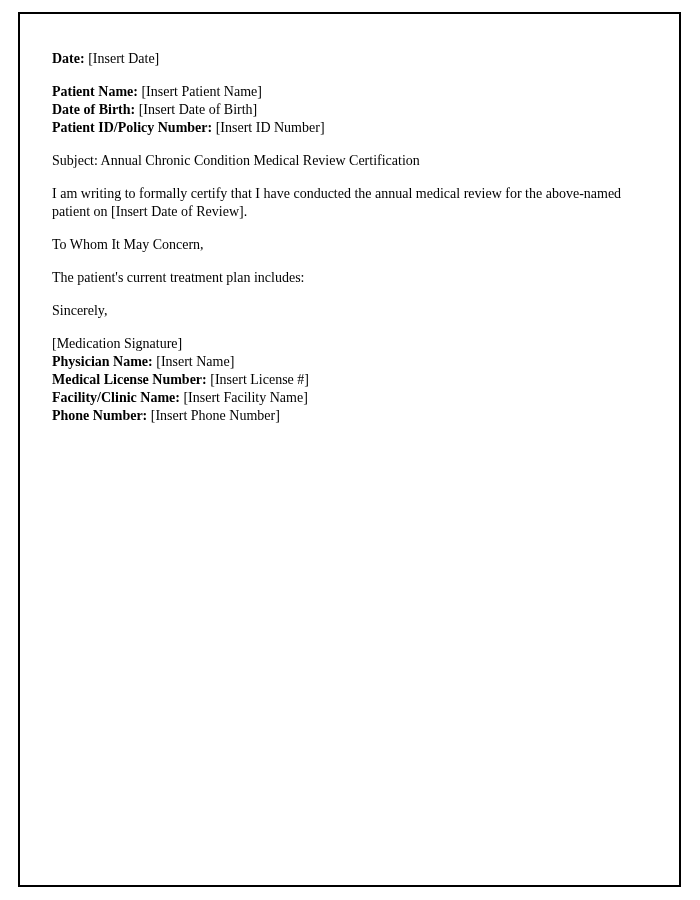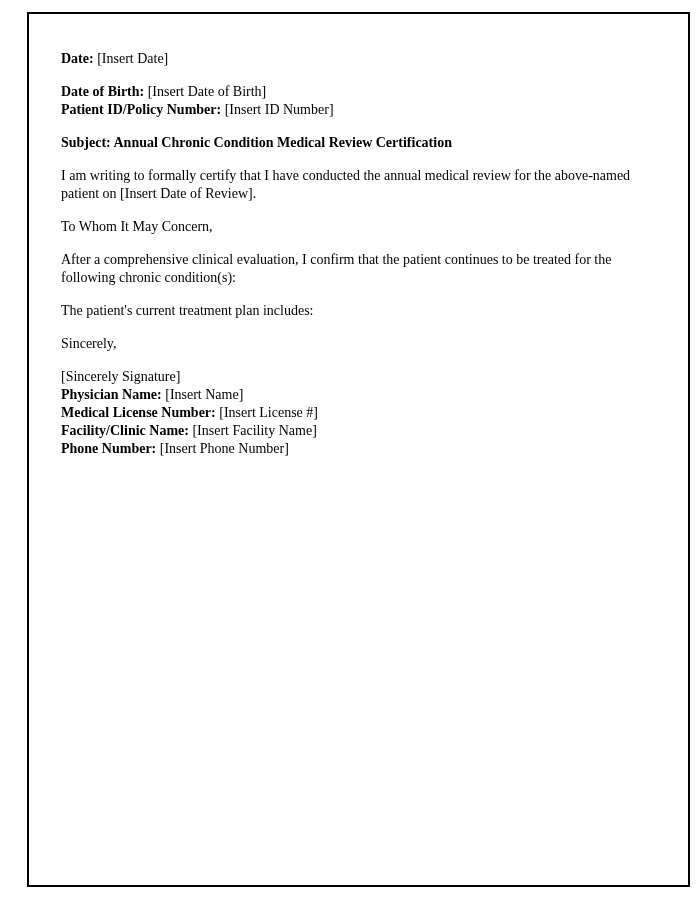--- a/index.html
+++ b/index.html
@@ -22,30 +22,29 @@
     position: absolute;
     left: 18px;
     top: 12px;
     width: 663px;
     height: 875px;
     border: 2px solid #000000;
     padding: 36px 46px 20px 32px;
     overflow: hidden;
     font-size: 14px;
     line-height: 18px;
-    margin-left: 9px;
   }
   p, .block, ul {
     margin: 0 0 15px 0;
     font-size: 14px;
     line-height: 18px;
   }
   .line { line-height: 18px; }
   strong, .bold { font-weight: bold; }
-  .subject { font-weight: bold; }
+  .subject { font-weight: normal; }
   ul {
     list-style-type: disc;
     padding-left: 27px;
   }
   li {
     padding-left: 2px;
     line-height: 18px;
   }
 </style>
 </head>
@@ -54,47 +53,50 @@
 <div class="canvas">
   <div class="frame">
 
     <p class="line">
       <strong>Date:</strong>
       <span>[Insert Date]</span>
     </p>
 
     <div class="block">
       <div class="line">
+        <strong>Patient Name:</strong>
+        <span>[Insert Patient Name]</span>
+      </div>
+      <div class="line">
         <strong>Date of Birth:</strong>
         <span>[Insert Date of Birth]</span>
       </div>
       <div class="line">
         <strong>Patient ID/Policy Number:</strong>
         <span>[Insert ID Number]</span>
       </div>
     </div>
 
     <p class="subject">Subject: Annual Chronic Condition Medical Review Certification</p>
 
     <p>I am writing to formally certify that I have conducted the annual medical review for the above-named patient on [Insert Date of Review].</p>
 
     <p>To Whom It May Concern,</p>
 
-    <p>After a comprehensive clinical evaluation, I confirm that the patient continues to be treated for the following chronic condition(s):</p>
 
 
     <p>The patient's current treatment plan includes:</p>
 
 
 
 
     <p>Sincerely,</p>
 
     <div class="block">
-      <div class="line">[Sincerely Signature]</div>
+      <div class="line">[Medication Signature]</div>
       <div class="line">
         <strong>Physician Name:</strong>
         <span>[Insert Name]</span>
       </div>
       <div class="line">
         <strong>Medical License Number:</strong>
         <span>[Insert License #]</span>
       </div>
       <div class="line">
         <strong>Facility/Clinic Name:</strong>

